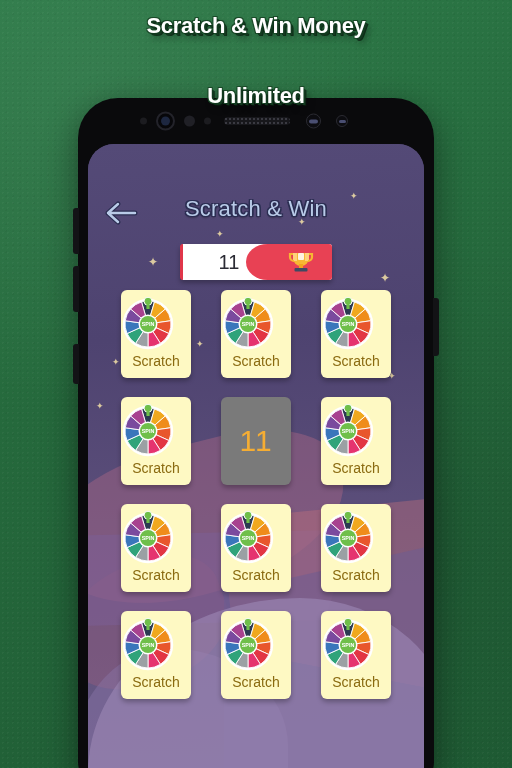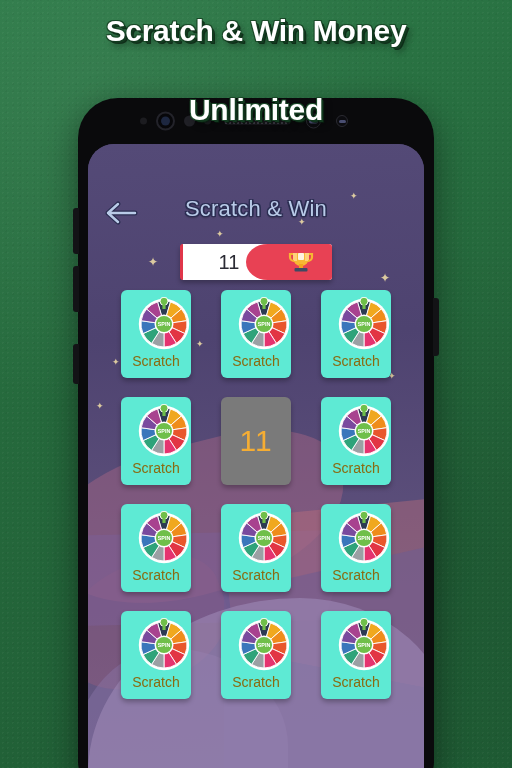--- a/index.html
+++ b/index.html
@@ -25,21 +25,21 @@
       radial-gradient(rgba(0,0,0,.04) 1px, transparent 1px);
     background-size:5px 5px, 7px 7px;
     background-position:0 0, 3px 4px;
   }
 
   
   #headline{
     position:absolute; top:14px; left:0; right:0;
     text-align:center; z-index:6;
     color:#ffffff;
-    font-size:30px; font-weight:bold; line-height:1.12;
+    font-size:22px; font-weight:bold; line-height:1.12;
     letter-spacing:-.3px;
     text-shadow:
        2px 2px 0 #123a1f, 3px 3px 0 rgba(8,30,15,.75),
       -1px -1px 0 #1b4a29, 1px -1px 0 #1b4a29, -1px 1px 0 #1b4a29,
        4px 5px 7px rgba(0,0,0,.45);
   }
   #headline .l2{ display:block;margin-top:45px; }
 
   
   #phone{
@@ -165,22 +165,22 @@
     padding:0 18px;
     justify-items:center;
   }
   .card{
     width:70px; height:88px;
     border-radius:6px;
     position:relative;
     box-shadow:0 3px 5px rgba(0,0,0,.28);
   }
   .card.unscratched{
-    background:#5eead4;
-    display:flex; flex-direction:column; align-items:flex-end;
+    background:#fef9c3;
+    display:flex; flex-direction:column; align-items:flex-start;
     padding-top:5px;
   }
   .card.scratched{
     background:#7a7a7a;
     display:flex; align-items:center; justify-content:center;
   }
   .card-value{ font-size:30px; color:#f5ad33; font-weight:normal; letter-spacing:1px; }
   .card-label{
     font-size:14px; color:#8a6a10; font-weight:normal;
     position:absolute; bottom:9px; left:0; right:0; text-align:center;

